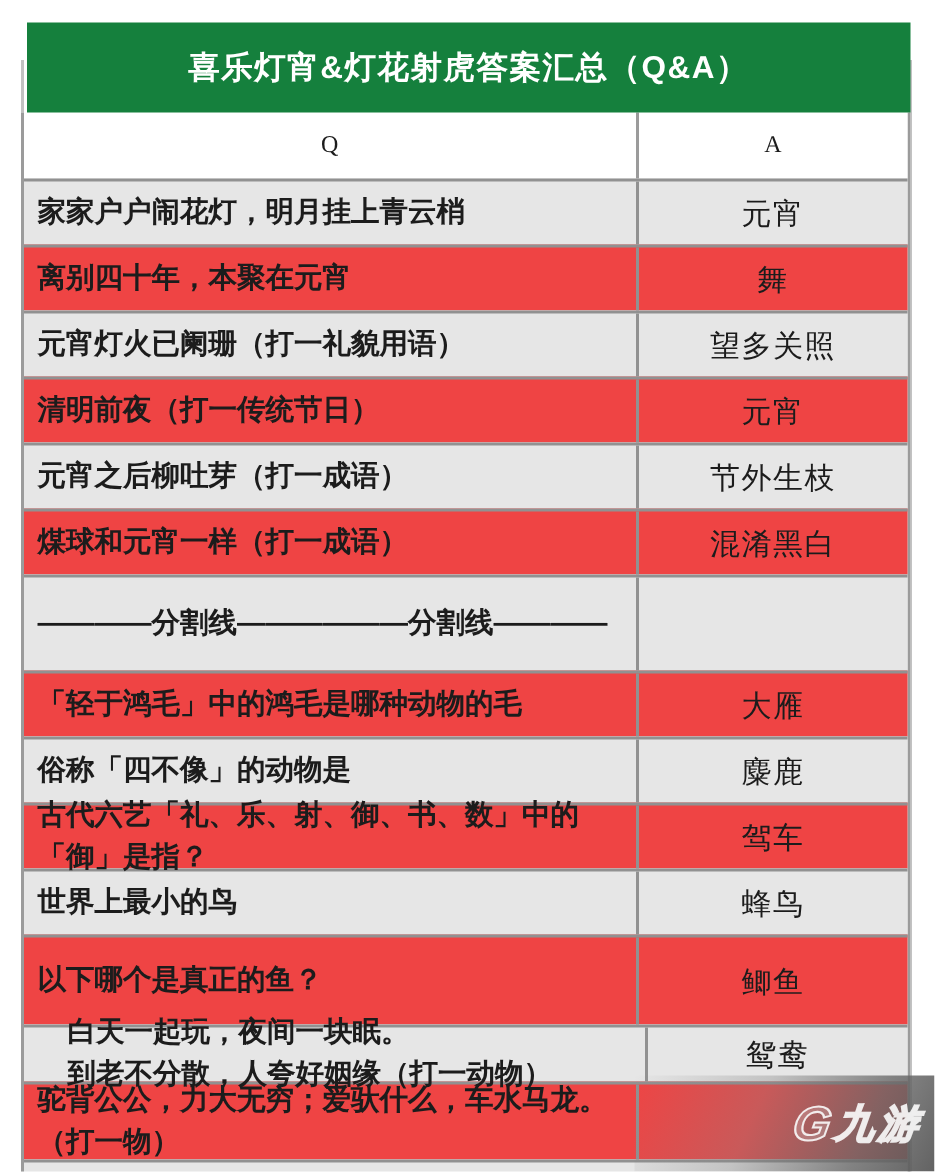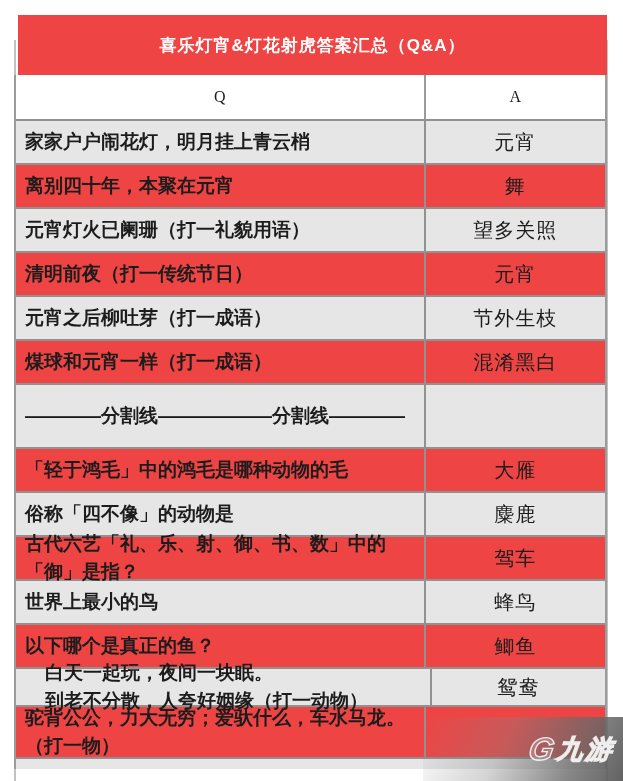--- a/index.html
+++ b/index.html
@@ -10,23 +10,23 @@
     color:#1c1c1c;
   }
   
   .edge-line{position:absolute;top:40px;bottom:0;width:2px;background:#c2c2c2;z-index:0;}
   .edge-left{left:14px;}
   .edge-right{left:606px;}
 
   
   .title-bar{
     position:absolute;left:18px;top:15px;width:589px;height:60px;
-    background:#ef4444;color:#ffffff;
+    background:#15803d;color:#ffffff;
     display:flex;align-items:center;justify-content:center;
-    font-size:17px;font-weight:bold;letter-spacing:1px;
+    font-size:21px;font-weight:bold;letter-spacing:1px;
     z-index:2;
   }
 
   
   .grid{
     position:absolute;left:14px;top:75px;width:593px;
     border-left:2px solid #9b9b9b;border-right:2px solid #9b9b9b;
     box-sizing:border-box;z-index:1;background:#ffffff;
   }
   .hrow,.row{display:flex;box-sizing:border-box;}
@@ -36,21 +36,21 @@
     font-size:16px;font-weight:normal;
     display:flex;align-items:center;justify-content:center;
   }
   .cell{box-sizing:border-box;}
   .qcol{width:411px;border-right:2px solid #9b9b9b;}
   .acol{width:180px;}
 
   .row{height:44px;border-top:2px solid #919191;background:#ef4444;}
   #rows .row:nth-child(odd){background:#e6e6e6;}
   #rows .row:nth-child(7){height:64px;}
-  #rows .row:nth-child(12){height:44px;}
+  #rows .row:nth-child(12){height:60px;}
   #rows .row:nth-child(13){height:38px;padding-left:20px;}
   #rows .row:nth-child(14){height:52px;}
   .row .qcell{
     width:411px;border-right:2px solid #919191;
     display:flex;align-items:center;
     padding:0 6px 0 9px;
     font-size:19px;font-weight:bold;line-height:1.45;
     white-space:pre-line;
   }
   .row .acell{

